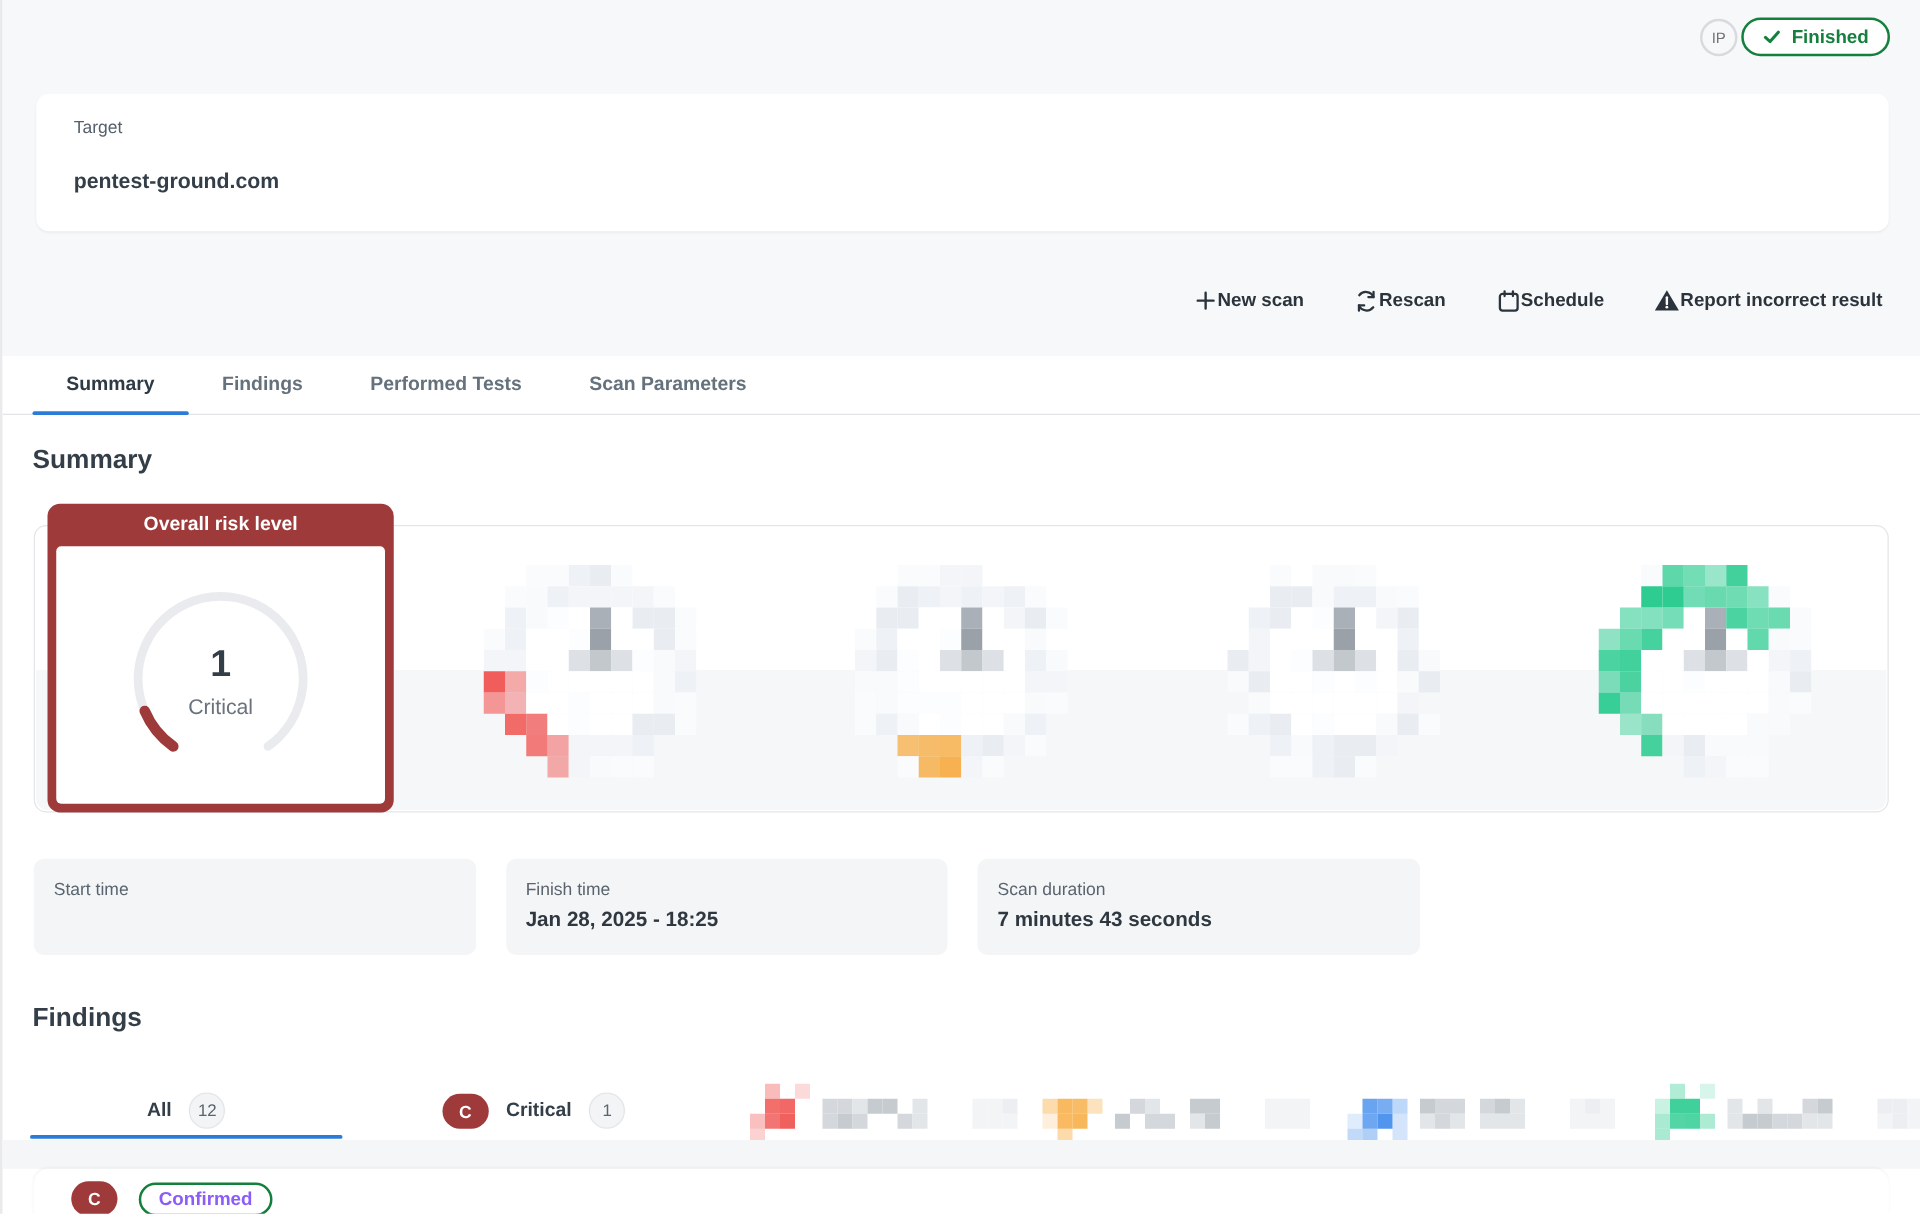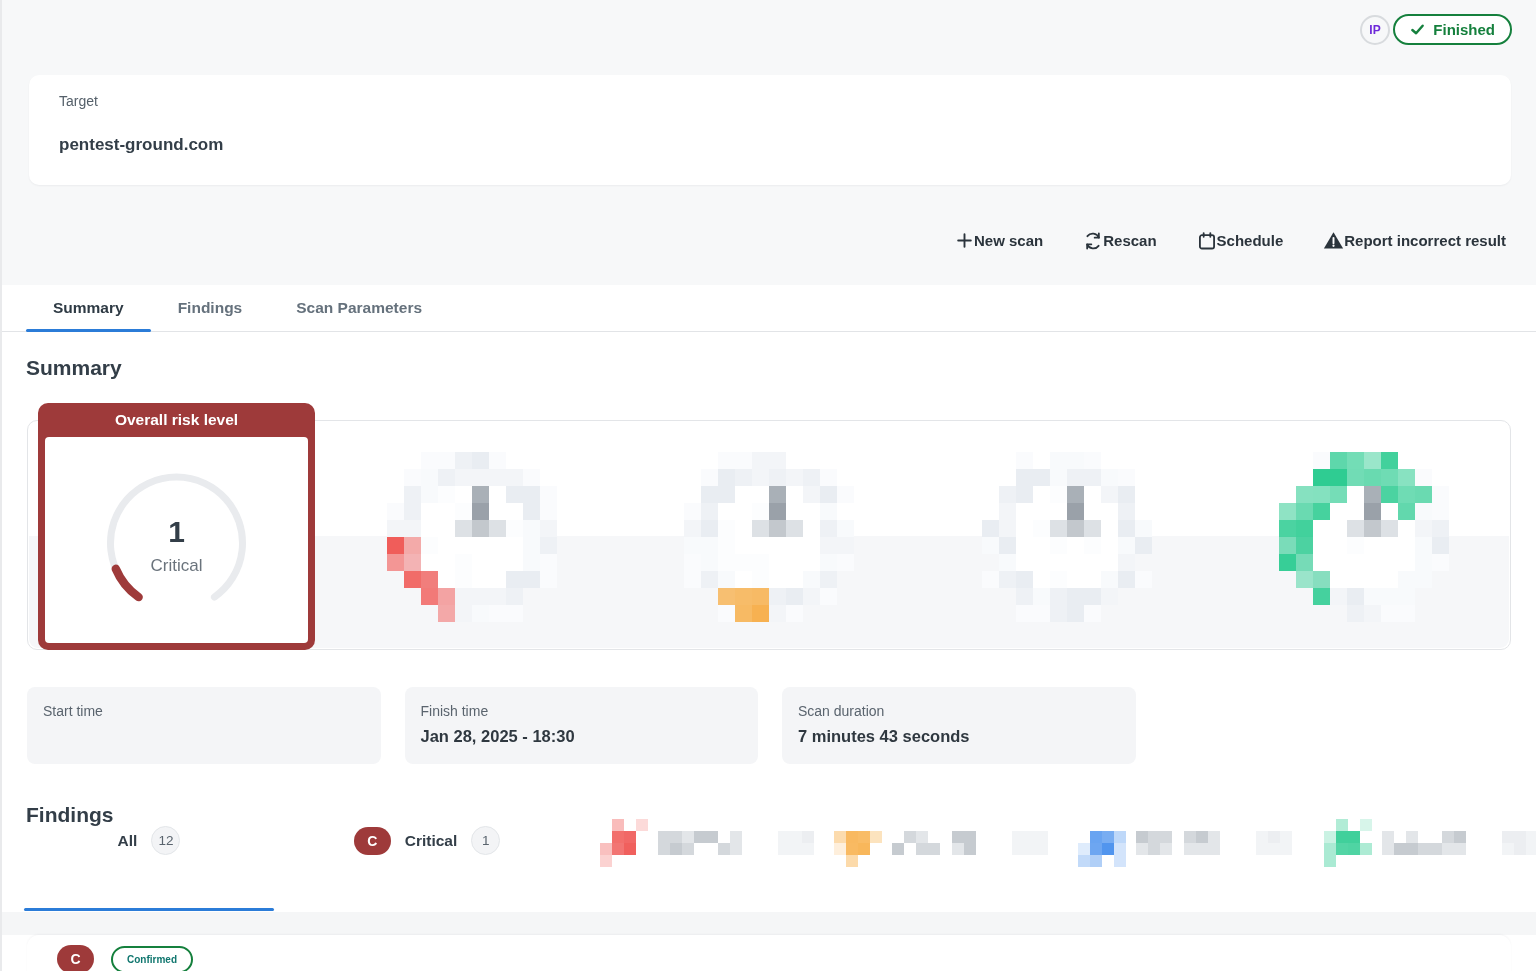--- a/index.html
+++ b/index.html
@@ -2,21 +2,21 @@
 <html><head>
 <meta charset="utf-8">
 <style>
   * { box-sizing: border-box; margin: 0; padding: 0; }
   body { font-family: "Liberation Sans", sans-serif; background: #ffffff; color: #333e48; }
   .screen { position: relative; width: 1536px; height: 971px; overflow: hidden; background: #ffffff; border-left: 2px solid #e9eaec; }
 
   
   .top-area { position: absolute; top: 0; left: 0; right: 0; height: 285px; background: #f7f8f9; }
   .page-title { position: absolute; top: 15px; left: 26px; font-size: 25px; font-weight: 700; color: #333e48; letter-spacing: -0.3px; }
-  .ip-badge { position: absolute; top: 15px; right: 146px; width: 30px; height: 30px; border: 2px solid #d8dbde; border-radius: 50%; display: flex; align-items: center; justify-content: center; font-size: 12px; font-weight: 700; color: #6d28d9; background: #f7f8f9; }
+  .ip-badge { position: absolute; top: 15px; right: 146px; width: 30px; height: 30px; border: 2px solid #d8dbde; border-radius: 50%; display: flex; align-items: center; justify-content: center; font-size: 12px; font-weight: 400; color: #737373; background: #f7f8f9; }
   .finished-pill { position: absolute; top: 14px; right: 24px; height: 31px; padding: 0 15px; border: 2px solid #15803d; border-radius: 17px; display: inline-flex; align-items: center; gap: 8px; color: #15803d; font-size: 15px; font-weight: 700; background: #ffffff; }
 
   .target-card { position: absolute; top: 75px; left: 27px; right: 25px; height: 110px; background: #ffffff; border-radius: 10px; box-shadow: 0 1px 2px rgba(16,24,40,.05); }
   .target-label { position: absolute; top: 18px; left: 30px; font-size: 14px; color: #55606a; }
   .target-value { position: absolute; top: 60px; left: 30px; font-size: 17px; font-weight: 700; color: #333e48; }
 
   .export-btn { position: absolute; top: 218px; left: 27px; height: 45px; padding: 0 23px; background: #e2e3e6; border: none; border-radius: 8px; display: inline-flex; align-items: center; gap: 12px; font-family: inherit; font-size: 15px; font-weight: 700; color: #2b343c; cursor: pointer; }
   .actions { position: absolute; top: 218px; right: 30px; height: 45px; display: flex; align-items: center; gap: 40px; }
   .action { display: inline-flex; align-items: center; font-size: 15px; font-weight: 700; color: #2b343c; cursor: pointer; background: none; border: none; font-family: inherit; }
   .action svg, .export-btn svg { flex: 0 0 auto; }
@@ -45,21 +45,21 @@
   .gauge-mosaic { position: absolute; top: 452px; width: 170px; height: 170px; display: grid; grid-template-columns: repeat(10, 17px); grid-auto-rows: 17px; z-index: 4; cursor: pointer; }
   #gm0 { left: 385px; } #gm1 { left: 682px; } #gm2 { left: 980px; } #gm3 { left: 1277px; }
 
   
   .stats { position: absolute; top: 687px; left: 25px; right: 23px; display: grid; grid-template-columns: repeat(4, 1fr); gap: 24px; }
   .stat-card { height: 77px; background: #f4f5f7; border-radius: 8px; padding: 16px 16px 0; }
   .stat-label { font-size: 14px; color: #5a646e; }
   .stat-value { margin-top: 8px; font-size: 16.5px; font-weight: 700; color: #2f3840; }
 
   
-  .filter-row { position: absolute; top: 813px; left: 0; right: 0; height: 57px; text-decoration: underline; }
+  .filter-row { position: absolute; top: 861px; left: 0; right: 0; height: 57px; text-decoration: underline; }
   .filter-tab { position: absolute; top: 0; height: 55px; display: flex; align-items: center; justify-content: center; gap: 14px; cursor: pointer; }
   #filter-all { left: 22px; width: 250px; }
   #filter-critical { left: 300px; width: 250px; }
   .filter-label { font-size: 15.5px; font-weight: 700; color: #333e48; }
   .count-badge { min-width: 29px; height: 29px; padding: 0 6px; border-radius: 15px; background: #f3f4f6; border: 1px solid #e3e6e9; color: #5a646e; font-size: 13.5px; display: flex; align-items: center; justify-content: center; }
   .sev-pill { width: 37px; height: 28px; border-radius: 14px; background: #9e3a3a; color: #ffffff; font-size: 14px; font-weight: 700; display: flex; align-items: center; justify-content: center; }
   .all-underline { position: absolute; left: 22px; top: 908px; width: 250px; height: 3px; background: #2b7cd8; border-radius: 2px; z-index: 3; }
 
   .redchip { position: absolute; top: 8px; height: 44px; display: flex; align-items: center; gap: 10px; cursor: pointer; }
   #rc0 { left: 598px; } #rc1 { left: 832px; } #rc2 { left: 1076px; } #rc3 { left: 1322px; }
@@ -67,21 +67,21 @@
   .blob { grid-template-columns: repeat(4, 12px); grid-auto-rows: 12px; }
   .lab  { grid-template-columns: repeat(7, 12px); grid-auto-rows: 12px; }
   .cnt  { grid-template-columns: repeat(3, 12px); grid-auto-rows: 12px; margin-left: 26px; }
 
   .gray-strip { position: absolute; top: 912px; left: 0; right: 0; height: 23px; background: #f5f6f7; }
 
   
   .findings-card { position: absolute; top: 935px; left: 25px; right: 25px; height: 60px; background: #ffffff; border-radius: 12px 12px 0 0; box-shadow: 0 -1px 2px rgba(16,24,40,.04); }
   .finding-row { display: flex; align-items: center; gap: 17px; padding: 10px 22px 0 30px; cursor: pointer; }
   .finding-title { font-size: 17.5px; font-weight: 700; color: #333e48; flex: 1 1 auto; }
-  .confirmed-pill { height: 27px; padding: 0 14px; border: 2px solid #15803d; border-radius: 15px; color: #0f766e; font-size: 10px; font-weight: 700; display: inline-flex; align-items: center; background: #ffffff; }
+  .confirmed-pill { height: 27px; padding: 0 14px; border: 2px solid #15803d; border-radius: 15px; color: #8b5cf6; font-size: 15px; font-weight: 700; display: inline-flex; align-items: center; background: #ffffff; }
 </style>
 </head>
 <body>
 
 <div class="screen">
 
   <div class="top-area">
     <div class="ip-badge">IP</div>
     <div class="finished-pill">
       <svg width="15" height="15" viewBox="0 0 16 16">
@@ -131,20 +131,23 @@
 
   <div class="tabbar">
     <div class="tab active">
         <span>Summary</span>
         <div class="tab-underline"></div>
       </div>
     <div class="tab">
         <span>Findings</span>
       </div>
     <div class="tab">
+        <span>Performed Tests</span>
+      </div>
+    <div class="tab">
         <span>Scan Parameters</span>
       </div>
   </div>
 
   <div class="section-heading" id="summary-heading">Summary</div>
 
   <div class="summary-panel">
     <div class="panel-foot"></div>
   </div>
 
@@ -570,21 +573,21 @@
       <div style="background: transparent;"></div>
       <div style="background: transparent;"></div>
     </div>
 
   <div class="stats">
     <div class="stat-card">
       <div class="stat-label">Start time</div>
     </div>
     <div class="stat-card">
       <div class="stat-label">Finish time</div>
-      <div class="stat-value">Jan 28, 2025 - 18:30</div>
+      <div class="stat-value">Jan 28, 2025 - 18:25</div>
     </div>
     <div class="stat-card">
       <div class="stat-label">Scan duration</div>
       <div class="stat-value">7 minutes 43 seconds</div>
     </div>
   </div>
 
   <div class="section-heading" id="findings-heading">Findings</div>
 
   <div class="filter-row">

